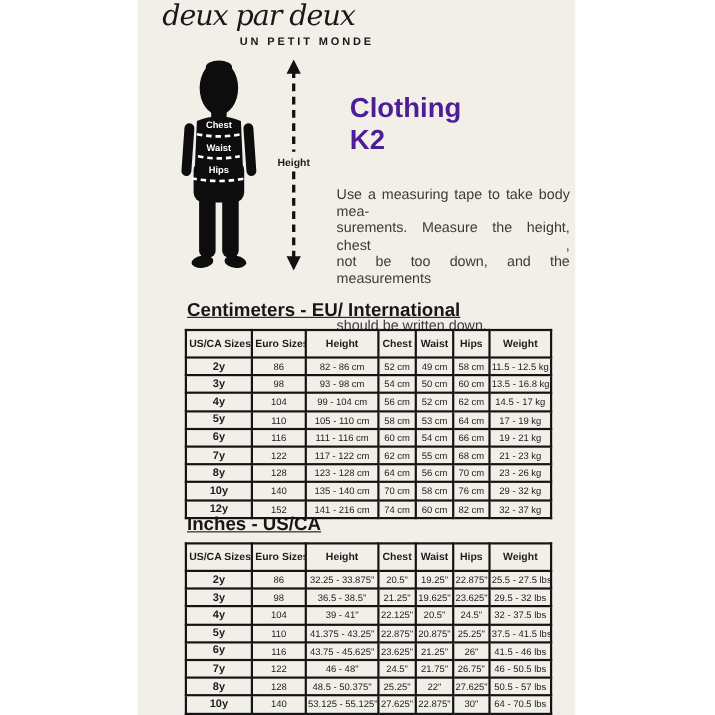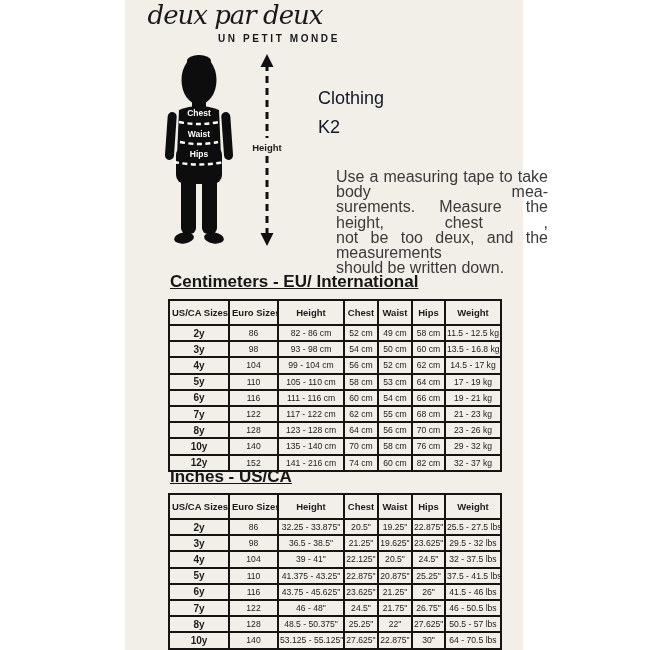--- a/index.html
+++ b/index.html
@@ -8,26 +8,26 @@
   .panel { position:absolute; left:125px; top:0; width:398px; height:650px; background:#f2efe9; }
 
   
   .logo-script { position:absolute; left:123px; top:0px; width:224px; text-align:center;
     font-family:"DejaVu Serif", serif; font-style:italic; font-size:26px; font-weight:400;
     color:#17181a; letter-spacing:-1px; }
   .logo-tagline { position:absolute; left:218px; top:33px; font-size:10px; font-weight:bold;
     letter-spacing:2.6px; color:#17181a; }
 
   
-  .doc-title { position:absolute; left:318px; top:84px; font-size:18px; font-weight:normal;
-    color:#0f172a; line-height:29px; }
-  .intro { position:absolute; left:336px; top:169px; width:212px; font-size:16px;
+  .doc-title { position:absolute; left:318px; top:84px; font-size:25px; font-weight:bold;
+    color:#4c1d95; line-height:29px; }
+  .intro { position:absolute; left:306px; top:169px; width:212px; font-size:13px;
     line-height:15.2px; color:#3a3a3a; }
   .intro .ln { text-align:justify; text-align-last:justify; }
-  .intro .ln.last { text-align-last:left; }
+  .intro .ln.last { text-align-last:left;margin-top:28px; }
 
   
   .section-title { position:absolute; font-size:17px; font-weight:bold; color:#161616;text-decoration:underline; }
   .st-cm { left:170px; top:272px; }
   .st-in { left:170px; top:467px; }
 
   
   table.size-table { position:absolute; left:168px; border-collapse:collapse; background:transparent;
     table-layout:fixed; width:332px; }
   .tbl-cm { top:299px; }
@@ -88,21 +88,21 @@
     </svg>
   </div>
 
   <div class="doc-title">
     <div>Clothing</div>
     <div>K2</div>
   </div>
   <div class="intro">
     <div class="ln">Use a measuring tape to take body mea-</div>
     <div class="ln">surements. Measure the height, chest ,</div>
-    <div class="ln">not be too deux, and the measurements</div>
+    <div class="ln">not be too down, and the measurements</div>
     <div class="ln last">should be written down.</div>
   </div>
 
   <div class="section-title st-cm">Centimeters - EU/ International</div>
   <table class="size-table tbl-cm">
     <colgroup>
       <col style="width:60px">
         <col style="width:49px">
         <col style="width:66px">
       <col style="width:34px">

